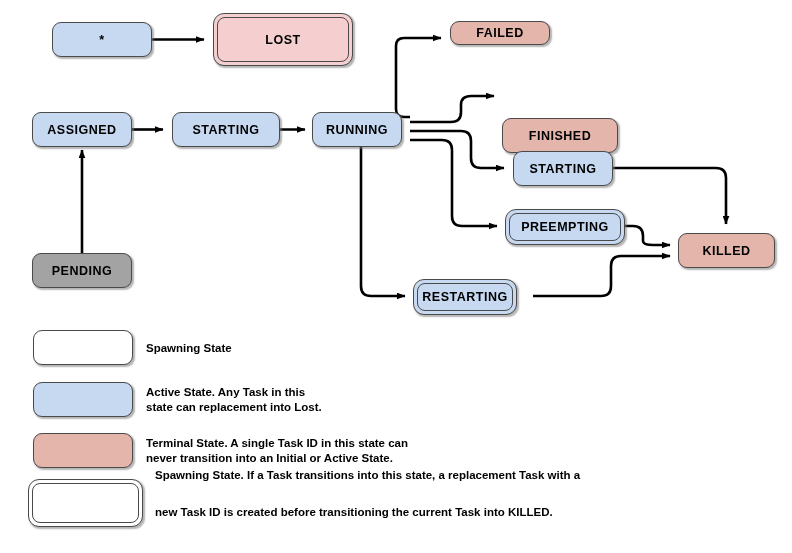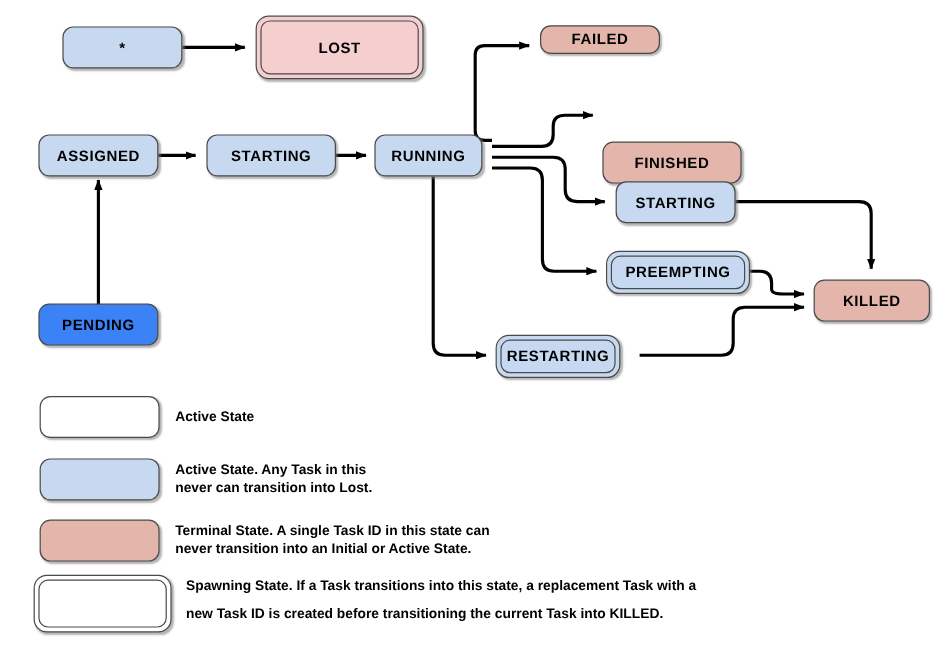--- a/index.html
+++ b/index.html
@@ -38,21 +38,21 @@
     font-size: 12.5px;
     font-weight: bold;
     letter-spacing: 0.5px;
     color: #000000;
     background: #ffffff;
     box-shadow: 1.5px 1.5px 1.5px rgba(120,120,120,0.55);
   }
   .node.active   { background: #c6d9f1; }
   .node.terminal { background: #e3b5ab; }
   .node.lostfill { background: #f5cfcf; }
-  .node.initial  { background: #3b82f6; }
+  .node.initial  { background: #a3a3a3; }
 
   
   .node.spawning {
     border-radius: 11px;
     padding: 3px;
     background-clip: padding-box;
   }
   .node.spawning .inner {
     position: absolute;
     left: 3px; top: 3px; right: 3px; bottom: 3px;
@@ -181,31 +181,31 @@
     <span class="label">RESTARTING</span>
   </div>
 
   <div class="node terminal" style="left:678px; top:233px; width:97px; height:35px;">
     <span class="label">KILLED</span>
   </div>
 
   <div>
 
     <div class="legend-swatch initial" style="left:33px; top:330px; width:100px; height:35px;"></div>
-    <div class="legend-text" style="left:146px; top:341px;">Active State</div>
+    <div class="legend-text" style="left:146px; top:341px;">Spawning State</div>
 
     <div class="legend-swatch active" style="left:33px; top:382px; width:100px; height:35px;"></div>
     <div class="legend-text" style="left:146px; top:385px;">Active State. Any Task in this</div>
-    <div class="legend-text" style="left:146px; top:400px;">never can transition into Lost.</div>
+    <div class="legend-text" style="left:146px; top:400px;">state can replacement into Lost.</div>
 
     <div class="legend-swatch terminal" style="left:33px; top:433px; width:100px; height:35px;"></div>
     <div class="legend-text" style="left:146px; top:436px;">Terminal State. A single Task ID in this state can</div>
     <div class="legend-text" style="left:146px; top:451px;">never transition into an Initial or Active State.</div>
 
     <div class="legend-swatch spawning" style="left:28px; top:479px; width:115px; height:48px;">
       <span class="inner"></span>
     </div>
-    <div class="legend-text" style="left:155px; top:482px;text-align:center;">Spawning State. If a Task transitions into this state, a replacement Task with a</div>
+    <div class="legend-text" style="left:155px; top:468px;text-align:center;">Spawning State. If a Task transitions into this state, a replacement Task with a</div>
     <div class="legend-text" style="left:155px; top:505px;">new Task ID is created before transitioning the current Task into KILLED.</div>
 
   </div>
 
 </div>
 
 </body></html>

